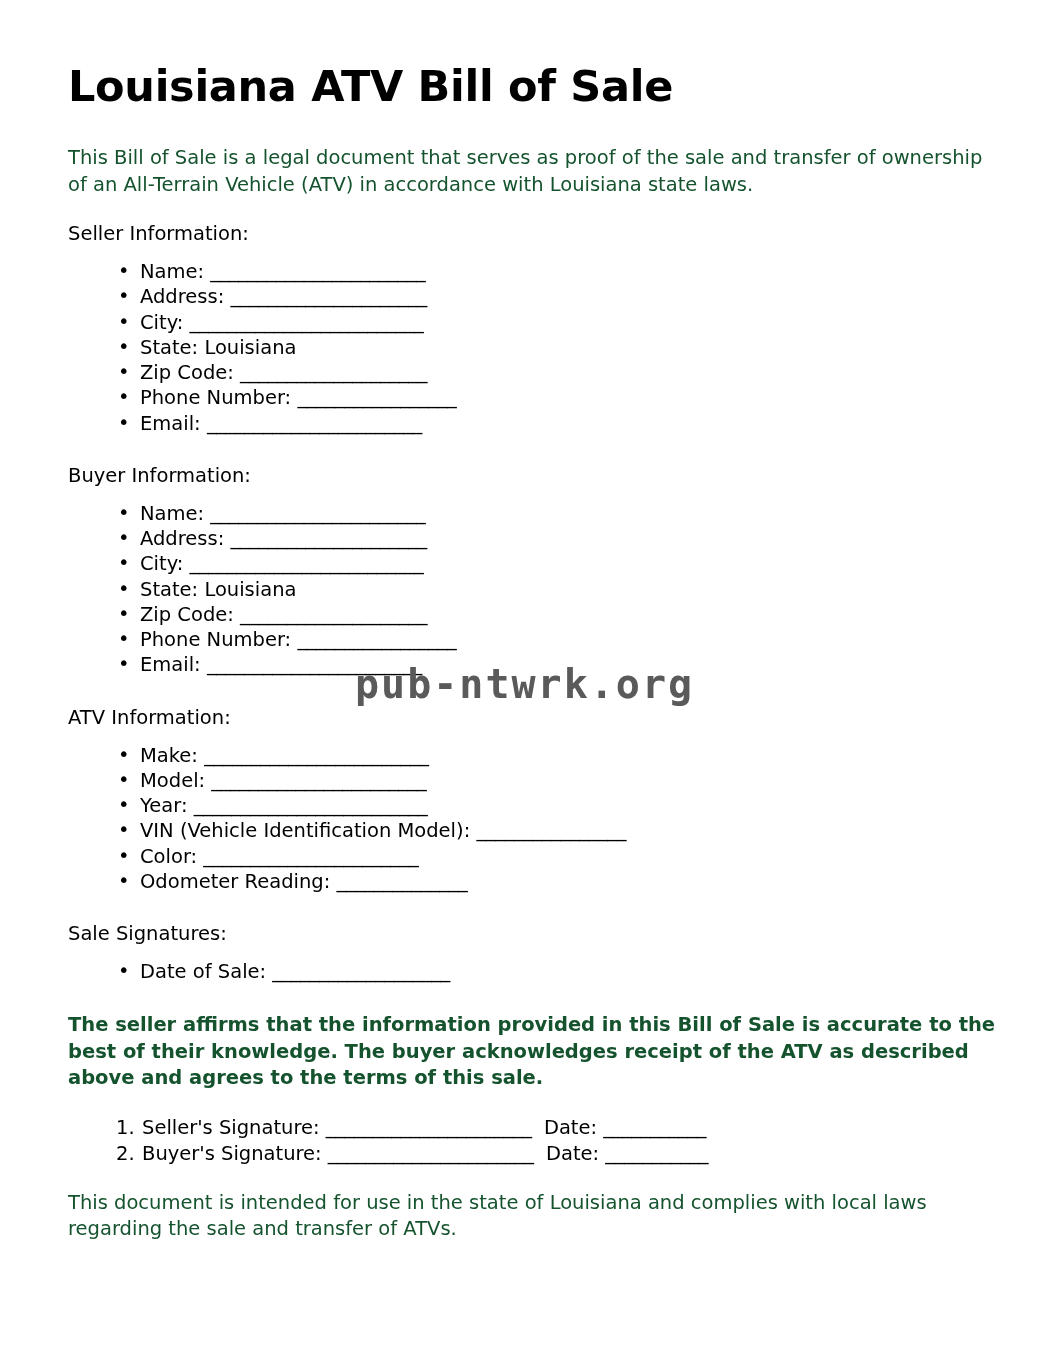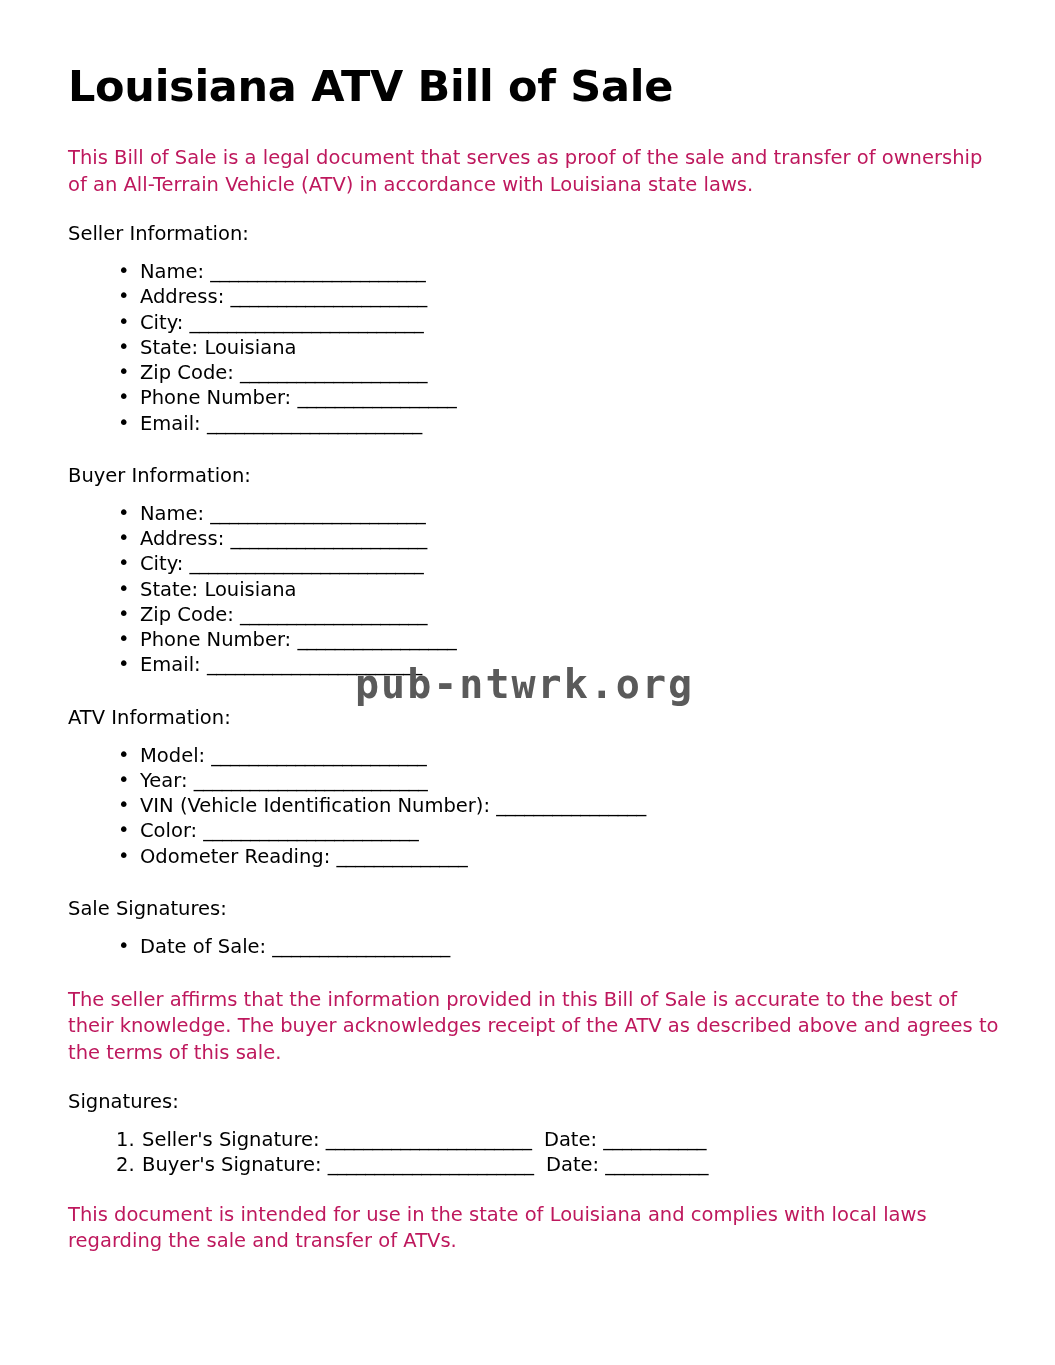--- a/index.html
+++ b/index.html
@@ -37,24 +37,25 @@
     margin: 0 0 34px 0;
     color: #000;
   }
 
   
   .para {
     font-size: 19.5px;
     line-height: 1.35;
     margin: 0 0 24px 0;
     max-width: 940px;
-    color: #be185d;
+    color: #14532d;
   }
   .para-mid {
     margin: 26px 0 24px 0;
+    font-weight: bold;
   }
   .para-end {
     margin: 24px 0 0 0;
   }
 
   
   .section-heading {
     font-size: 19.5px;
     font-weight: normal;
     margin: 0 0 14px 0;
@@ -152,35 +153,35 @@
     <li><span class="fld-label">Address: </span><span class="blank">_____________________</span></li>
     <li><span class="fld-label">City: </span><span class="blank">_________________________</span></li>
     <li><span class="fld-label">State: Louisiana</span><span class="blank"></span></li>
     <li><span class="fld-label">Zip Code: </span><span class="blank">____________________</span></li>
     <li><span class="fld-label">Phone Number: </span><span class="blank">_________________</span></li>
     <li><span class="fld-label">Email: </span><span class="blank">_______________________</span></li>
   </ul>
 
   <h2 class="section-heading">ATV Information:</h2>
   <ul class="field-list">
+    <li><span class="fld-label">Make: </span><span class="blank">________________________</span></li>
     <li><span class="fld-label">Model: </span><span class="blank">_______________________</span></li>
     <li><span class="fld-label">Year: </span><span class="blank">_________________________</span></li>
-    <li><span class="fld-label">VIN (Vehicle Identification Number): </span><span class="blank">________________</span></li>
+    <li><span class="fld-label">VIN (Vehicle Identification Model): </span><span class="blank">________________</span></li>
     <li><span class="fld-label">Color: </span><span class="blank">_______________________</span></li>
     <li><span class="fld-label">Odometer Reading: </span><span class="blank">______________</span></li>
   </ul>
 
   <h2 class="section-heading">Sale Signatures:</h2>
   <ul class="field-list">
     <li><span class="fld-label">Date of Sale: </span><span class="blank">___________________</span></li>
   </ul>
 
   <p class="para para-mid">The seller affirms that the information provided in this Bill of Sale is accurate to the best of their knowledge. The buyer acknowledges receipt of the ATV as described above and agrees to the terms of this sale.</p>
 
-  <h2 class="section-heading">Signatures:</h2>
   <ol class="sig-list">
     <li><span class="fld-label">Seller's Signature: </span><span class="blank">______________________</span><span class="fld-label">  Date: </span><span class="blank">___________</span></li>
     <li><span class="fld-label">Buyer's Signature: </span><span class="blank">______________________</span><span class="fld-label">  Date: </span><span class="blank">___________</span></li>
   </ol>
 
   <p class="para para-end">This document is intended for use in the state of Louisiana and complies with local laws regarding the sale and transfer of ATVs.</p>
 
   <div class="watermark">pub-ntwrk.org</div>
 
 </div>

